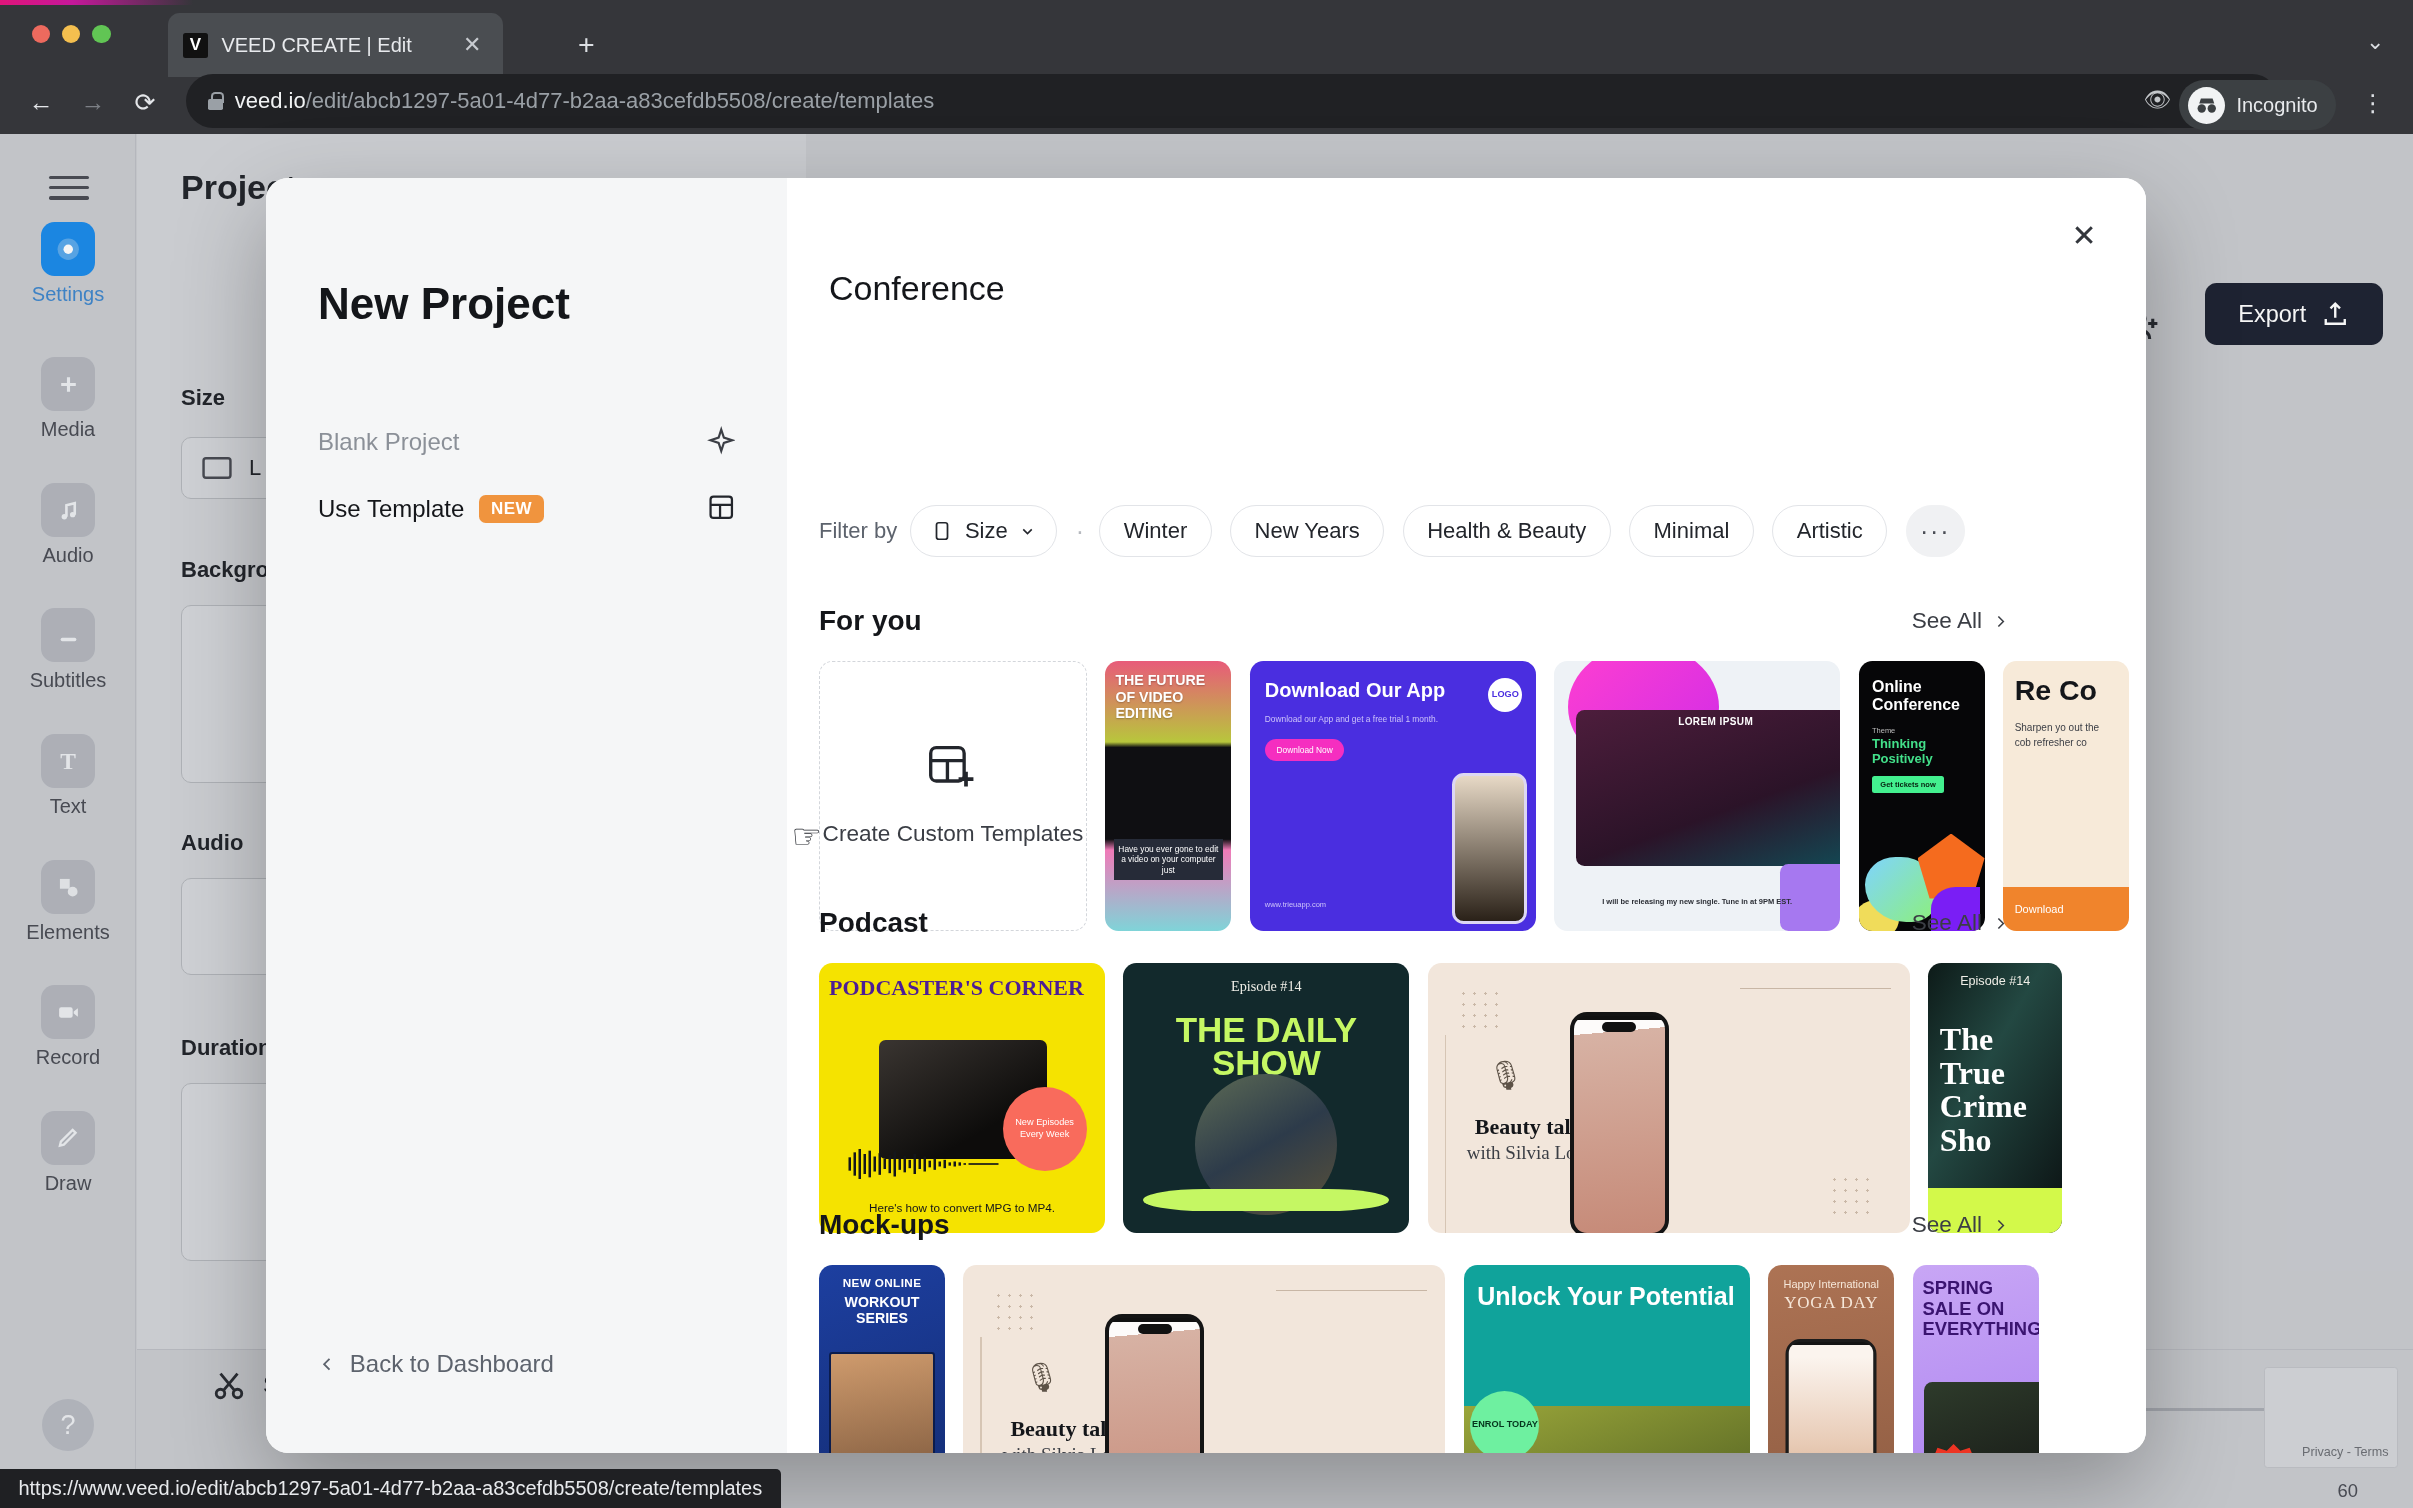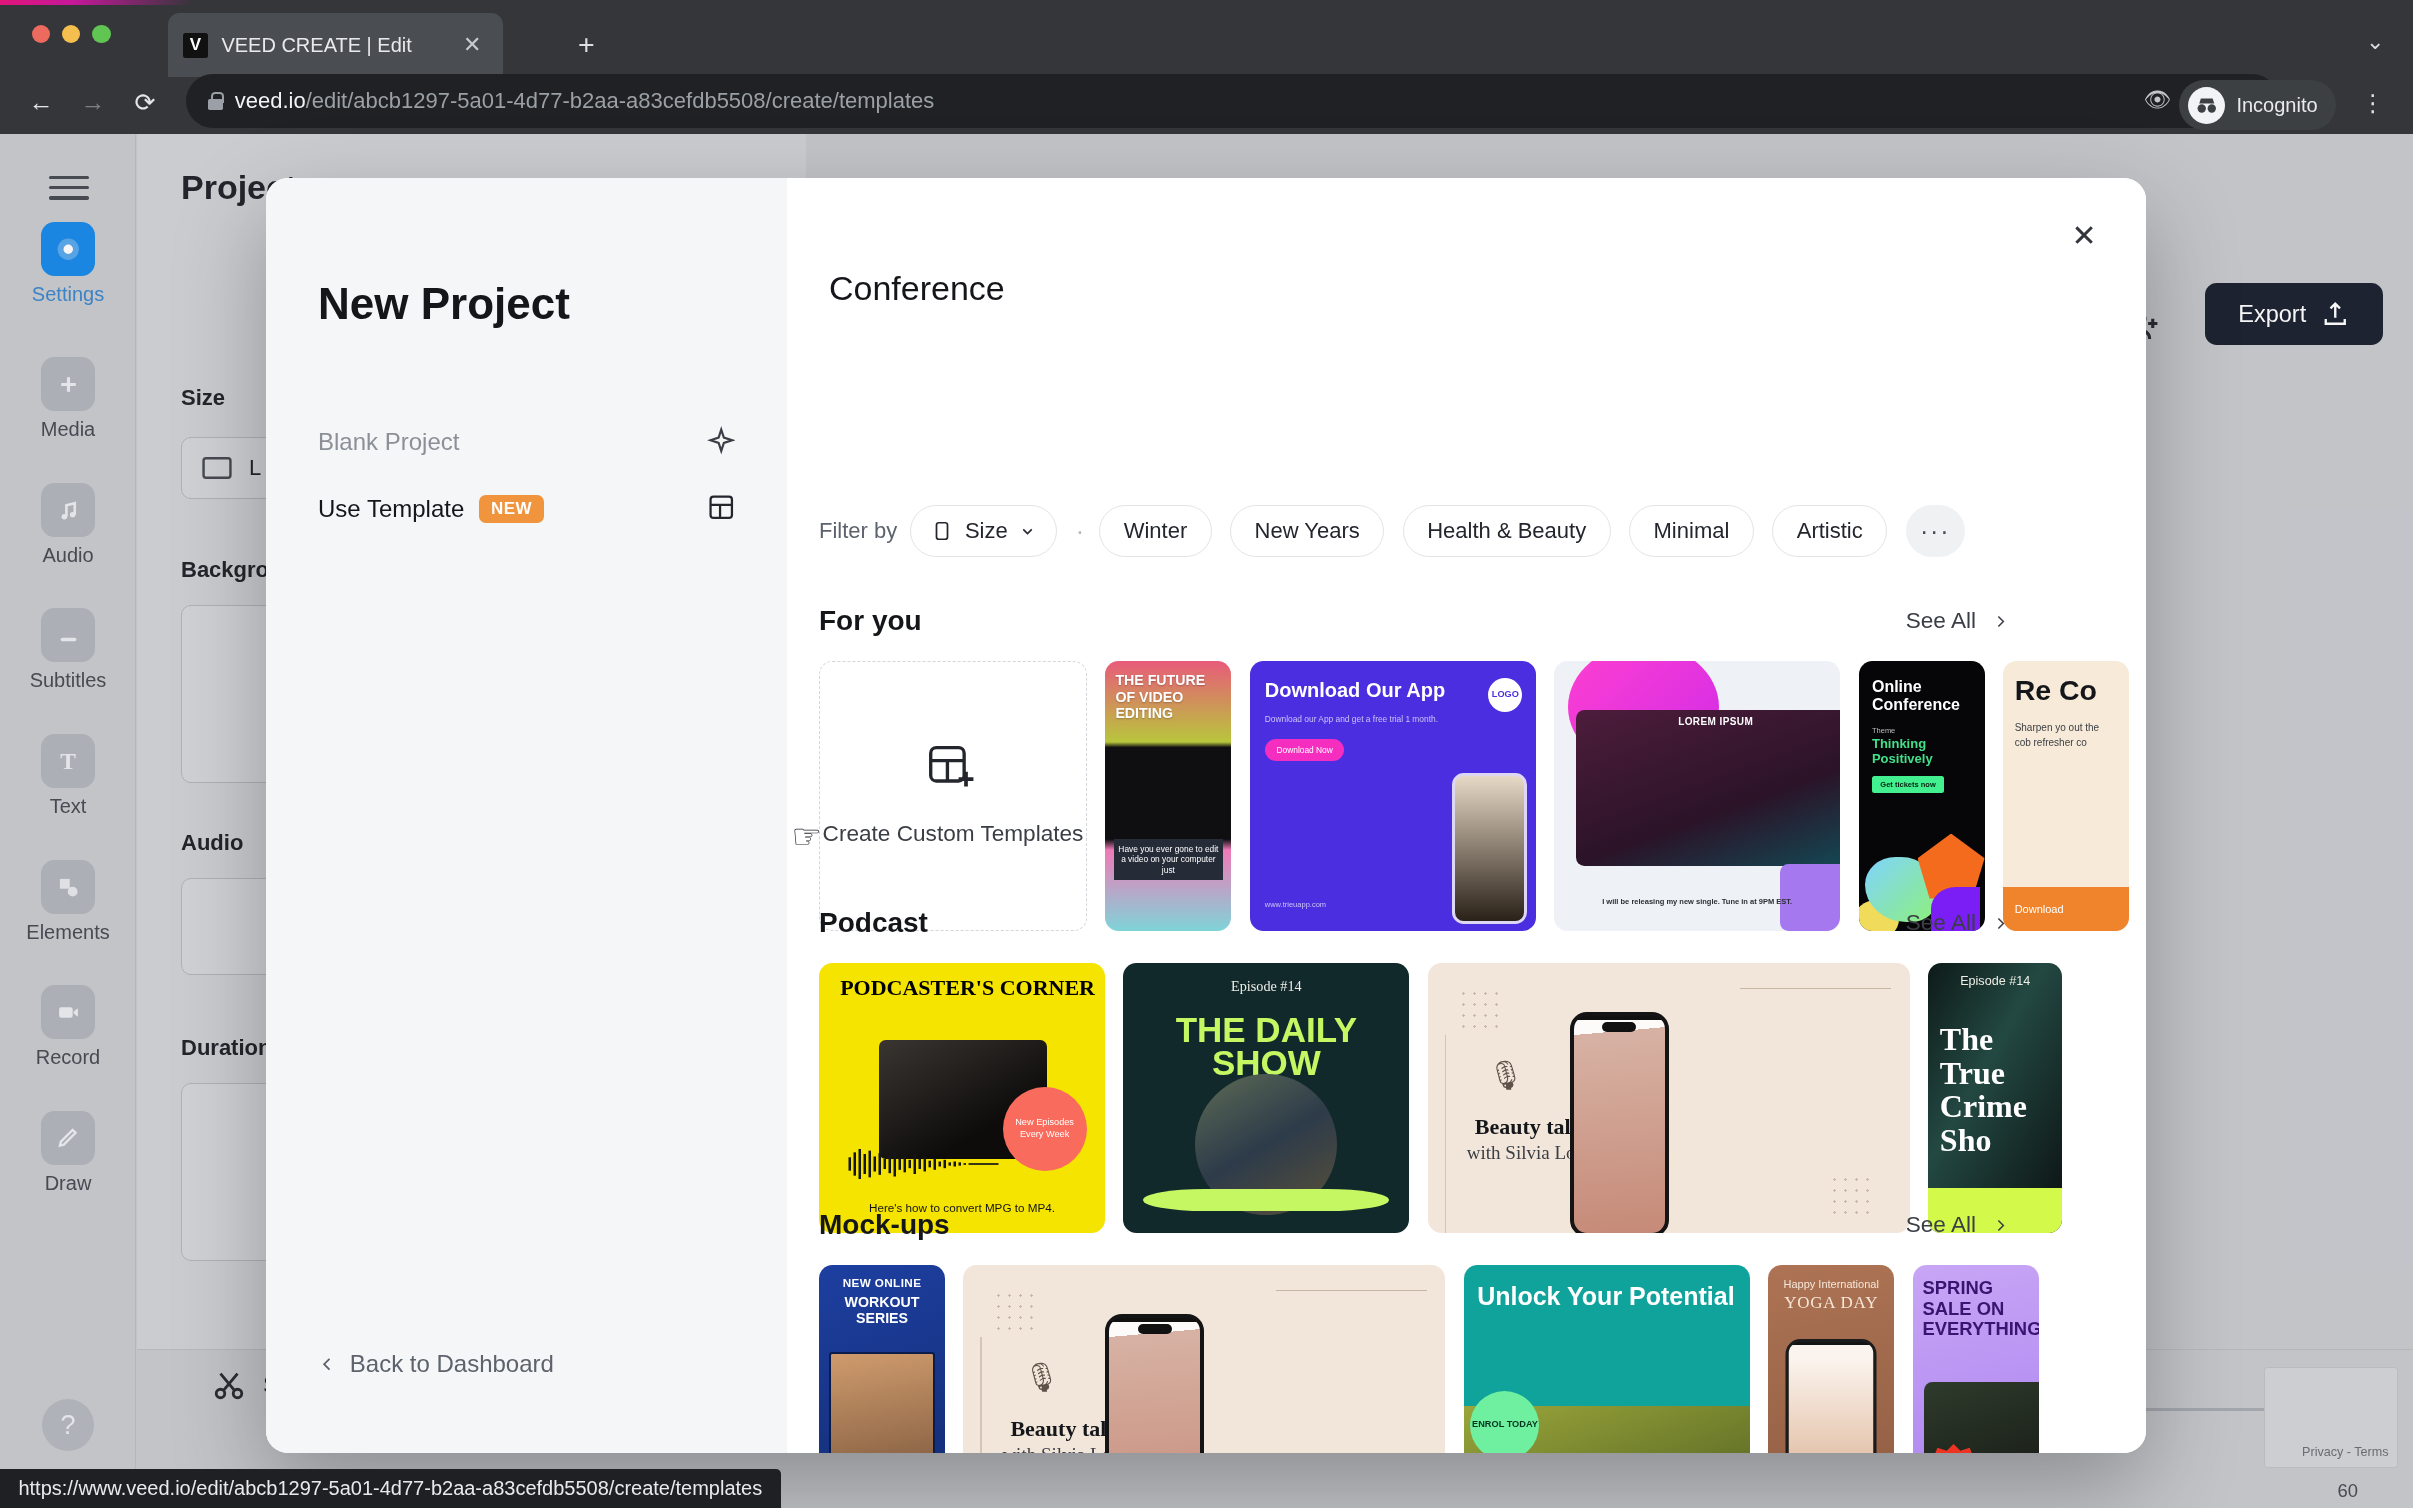--- a/index.html
+++ b/index.html
@@ -127,21 +127,21 @@
      margin-right:18.4px; white-space:nowrap; background:#fff; }
   .chip.size { gap:11.7px; padding:0 20px; }
   .dotsep { color:#b6b9bf; font-size:25px; margin:0 15px 0 0; }
   .chip.more { background:#f0f1f3; border-color:#f0f1f3; width:59px; padding:0;
      color:#4a4d55; font-size:25px; letter-spacing:1.7px; }
 
   .sect { position:absolute; left:32px; right:0; }
   .sect-head { display:flex; align-items:center; justify-content:space-between;
      width:1190px; margin-bottom:23.5px; }
   .sect-title { font-size:28px; font-weight:bold; color:#14161a; }
-  .seeall { display:flex; align-items:center; gap:16px; font-size:22.6px; color:#3b3e45; }
+  .seeall { display:flex; align-items:center; gap:10px; font-size:22.6px; color:#3b3e45; }
   .cardrow { display:flex; gap:18.4px; }
   .card { border-radius:13.4px; overflow:hidden; position:relative; flex:none; }
   .card.v { width:126px; height:270px; }
   .card.p { width:286px; height:270px; }
 
   .ct-card { width:268px; height:270px; border:1.7px dashed #d3d6db; border-radius:13.4px;
      display:flex; flex-direction:column; align-items:center; justify-content:center; gap:22px;
      background:#fff; flex:none; }
   .ct-label { font-size:22.6px; color:#3b3e45; text-align:center; line-height:1.3; }
   .cursor { position:absolute; left:-28.5px; top:154px; font-size:34px; color:#23262c; }
@@ -184,22 +184,22 @@
      clip-path:polygon(50% 0,100% 38%,82% 100%,18% 100%,0 38%); }
   .tc-s3 { position:absolute; right:5px; bottom:0; width:49px; height:44px; background:#7a1ef5; border-radius:50% 0 0 0; }
   .tc-s4 { position:absolute; left:-5px; bottom:-8.4px; width:45px; height:39px; background:#f0dc5a; border-radius:50%; }
   .t-refresh { background:#f7ead9; padding:15px 11.7px; }
   .tr-h { font-size:28.5px; font-weight:bold; color:#14161a; line-height:1.02; }
   .tr-p { font-size:10px; color:#3b3e45; margin-top:15px; line-height:1.5; }
   .tr-btn { position:absolute; left:0; right:0; bottom:0; height:44px; background:#f0842c;
      color:#fff; font-size:11px; display:flex; align-items:center; padding-left:11.7px; }
 
   .t-pod { background:#f5e300; padding:13.4px 10px; }
-  .tp-h { text-align:right; font-family:"Liberation Serif", serif; font-weight:bold;
-     font-size:22px; color:#000000; line-height:1.05; }
+  .tp-h { text-align:left; font-family:"Liberation Serif", serif; font-weight:bold;
+     font-size:22px; color:#4c1d95; line-height:1.05; }
   .tp-img { position:absolute; left:60px; top:77px; width:168px; height:119px; border-radius:6.7px;
      background:linear-gradient(150deg,#3a3531,#0d0c0b 70%); }
   .tp-circ { position:absolute; right:18.4px; top:124px; width:84px; height:84px; border-radius:50%;
      background:#f96b5c; color:#fff; font-size:9.2px; display:flex; align-items:center;
      justify-content:center; text-align:center; line-height:1.3; }
   .tp-wave { position:absolute; left:28.5px; bottom:54px; width:151px; height:30px; }
   .tp-cap { position:absolute; left:0; right:0; bottom:18.4px; text-align:center; font-size:11.7px; color:#14161a; }
   .t-daily { background:#12292c; padding:15px 10px; }
   .td-e { text-align:center; font-family:"Liberation Serif", serif; font-size:14.2px; color:#efeee7; }
   .td-h { text-align:center; font-size:35px; font-weight:bold; color:#c5f763; line-height:0.95; margin-top:18px; }

